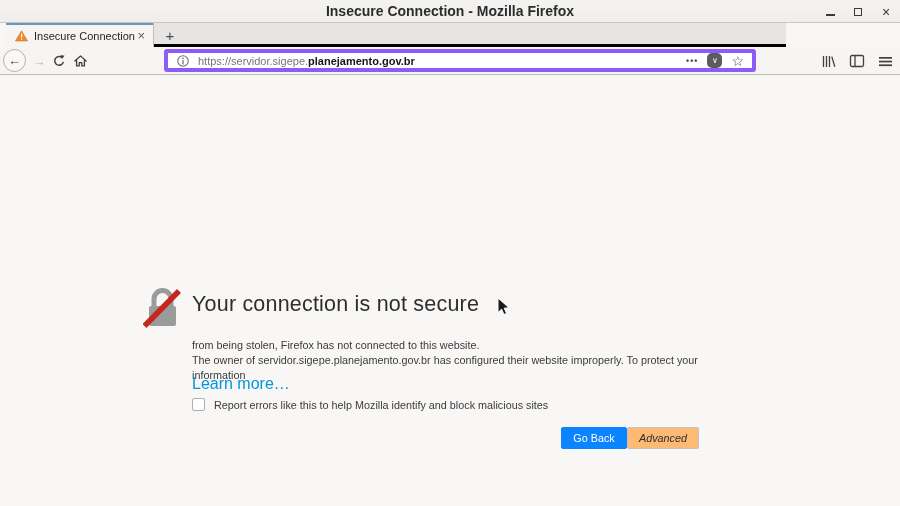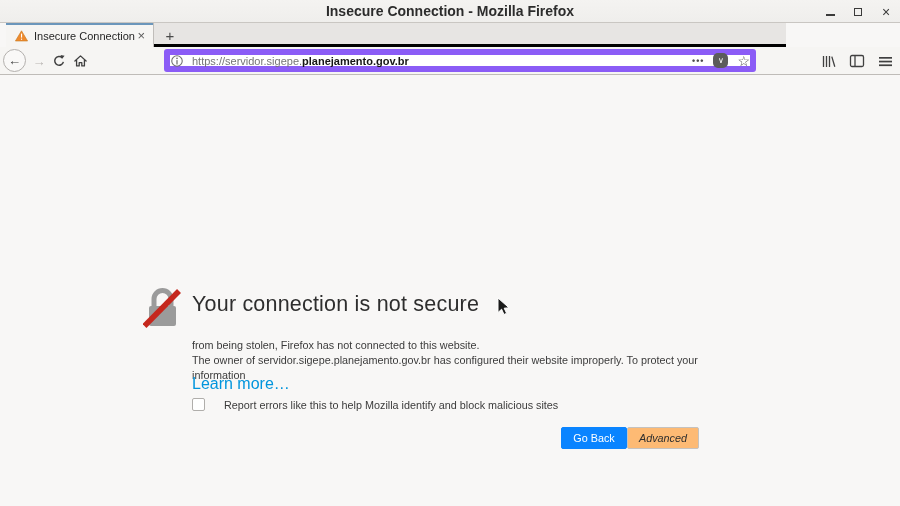--- a/index.html
+++ b/index.html
@@ -38,22 +38,22 @@
   .navbar { position:absolute; left:0; top:47px; width:900px; height:28px;
     background:#f6f5f3; border-bottom:1px solid #bfbcb8; }
   .nav-icon { position:absolute; top:0; height:28px; display:flex; align-items:center; justify-content:center; }
   .back-btn { left:3px; width:23px; height:23px; top:2px; border:1px solid #b3b0ad; border-radius:50%;
     background:#f9f8f7; font-size:13px; color:#404040; }
   .fwd-btn { left:31px; width:16px; font-size:13px; color:#b9b6b3; }
   .reload-btn { left:51px; width:16px; }
   .home-btn { left:71px; width:18px; }
 
   .urlbar { position:absolute; left:164px; top:2px; width:592px; height:23px;
-    background:#ffffff; border:6px solid #8b5cf6; border-radius:3px;
-    display:flex; align-items:center; padding:0 0; }
+    background:#ffffff; border:4px solid #8b5cf6; border-radius:3px;
+    display:flex; align-items:center; padding:0 8px; }
   .url-text { font-size:11px; margin-left:8px; flex:1; white-space:nowrap; overflow:hidden; }
   .url-prefix { color:#757575; }
   .url-domain { color:#161616; font-weight:600; }
   .url-right { display:flex; align-items:center; gap:9px; }
   .dots-icon { font-size:9px; letter-spacing:1px; color:#4c4c4c; font-weight:bold; }
   .pocket-icon { width:15px; height:15px; border-radius:5px; background:#5c5c5c; color:#fff;
     display:flex; align-items:center; justify-content:center; font-size:8px; line-height:8px; }
   .star-icon { font-size:14px; color:#4a4a4a; line-height:14px; }
 
   .toolbar-right { position:absolute; right:6px; top:0; height:28px; display:flex; align-items:center; gap:10px; }
@@ -61,21 +61,21 @@
 
   
   .content { position:absolute; left:0; top:83px; width:900px; height:431px; background:#f8f7f6; }
   .lock-icon { position:absolute; left:143px; top:203px; }
   .page-title { position:absolute; left:192px; top:209px; font-size:21.5px; font-weight:400;
     color:#2e2e2e; letter-spacing:0.2px; }
   .body-text { position:absolute; left:192px; top:255px; width:520px; font-size:10.8px;
     line-height:15px; color:#3b3b3b; }
   .learn-more { position:absolute; left:192px; top:292px; font-size:16px;
     color:var(--link-blue,#0095dd); text-decoration:none; }
-  .report-row { position:absolute; left:192px; top:315px; display:flex; align-items:flex-end; gap:19px; }
+  .report-row { position:absolute; left:192px; top:315px; display:flex; align-items:flex-end; gap:9px; }
   .checkbox { width:13px; height:13px; background:#ffffff; border:1px solid #b0aeab; border-radius:2px; }
   .checkbox-label { font-size:10.8px; color:#3b3b3b; }
   .btn-row { position:absolute; left:561px; top:344px; display:flex; }
   .btn { height:22px; font-size:10.8px; display:flex; align-items:center; justify-content:center;
     border-radius:2px; }
   .btn-primary { width:66px; background:var(--accent-blue,#0a84ff); color:#ffffff; border:1px solid var(--accent-blue,#0a84ff); }
   .btn-secondary { width:72px; background:#fdba74; color:#2e2e2e; border:1px solid #c5c2bf;font-style:italic; }
   .cursor { position:absolute; left:497px; top:214px; }
 </style>
 </head>

